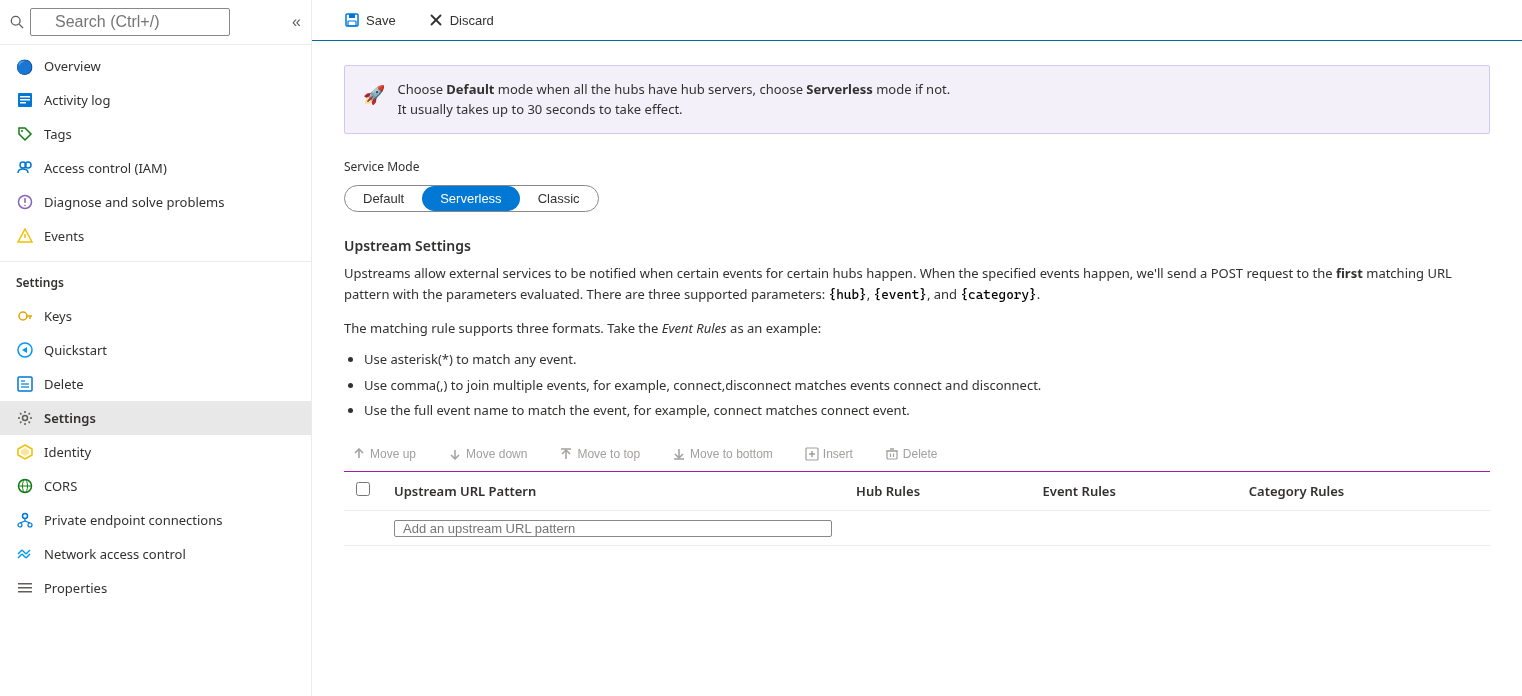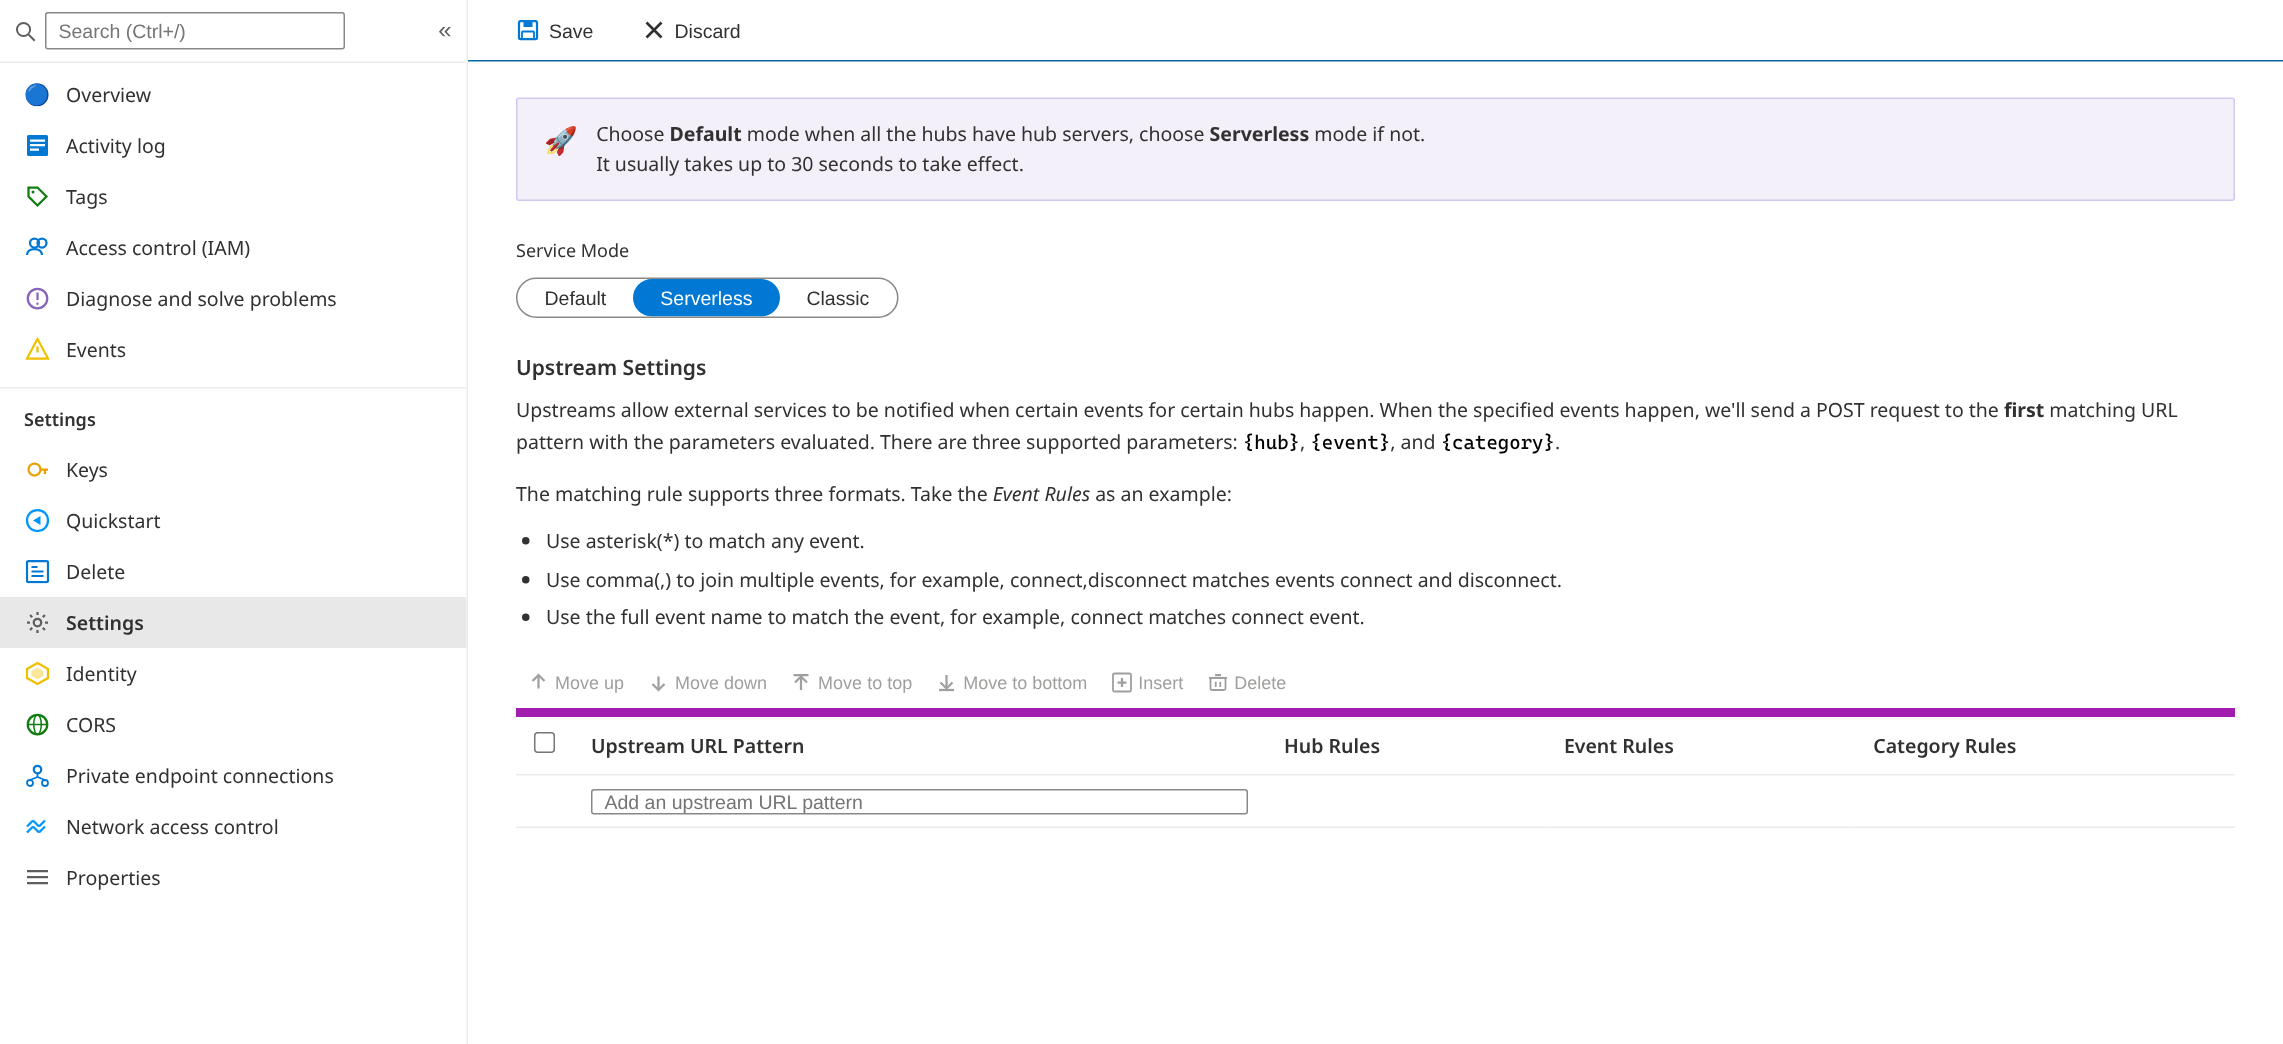--- a/index.html
+++ b/index.html
@@ -19,22 +19,22 @@
     .sidebar-search {
       display: flex;
       align-items: center;
       padding: 8px 10px;
       border-bottom: 1px solid #edebe9;
       gap: 6px;
     }
     .sidebar-search input {
       border: 1px solid #8a8886;
       border-radius: 2px;
-      padding: 4px 8px;
-      font-size: 13px;
+      padding: 4px 24px;
+      font-size: 16px;
       width: 200px;
       color: #605e5c;
       outline: none;
     }
     .sidebar-collapse-btn {
       margin-left: auto;
       background: none;
       border: none;
       cursor: pointer;
       font-size: 16px;
@@ -136,23 +136,23 @@
     .upstream-desc .code { font-family: 'Cascadia Code', 'Consolas', monospace; color: #000000; }
     .upstream-desc .bold { font-weight: 700; }
     .upstream-desc .italic { font-style: italic; }
     .bullet-list { margin-left: 20px; margin-bottom: 16px; }
     .bullet-list li { margin-bottom: 6px; line-height: 1.5; }
 
     
     .table-toolbar {
       display: flex;
       align-items: flex-start;
-      gap: 0;
+      gap: 16px;
       padding: 6px 0;
-      border-bottom: 6px solid #a21caf;
+      border-bottom: 1px solid #a21caf;
       margin-bottom: 0;
     }
     .table-toolbar-btn {
       display: flex;
       align-items: center;
       gap: 4px;
       background: none;
       border: none;
       cursor: pointer;
       font-size: 12px;

